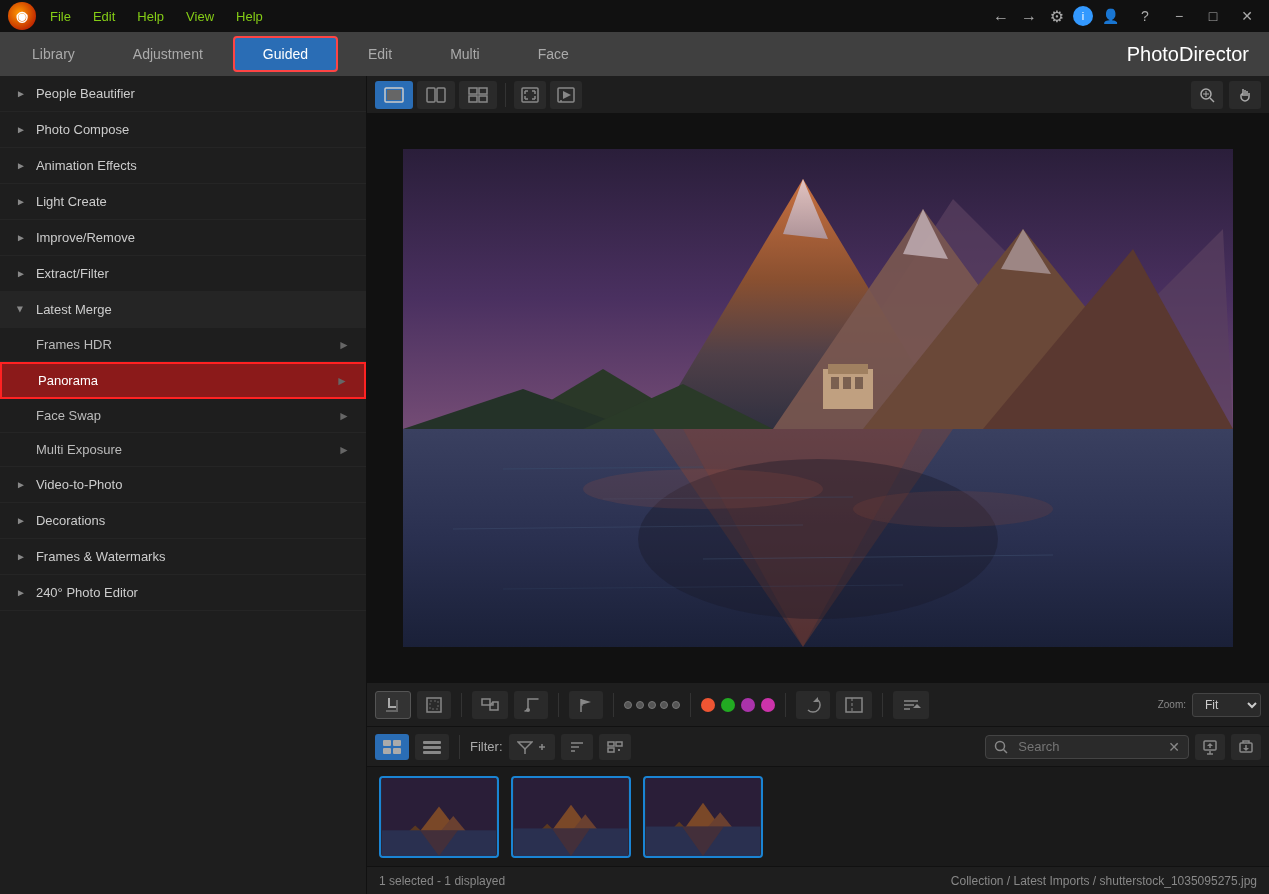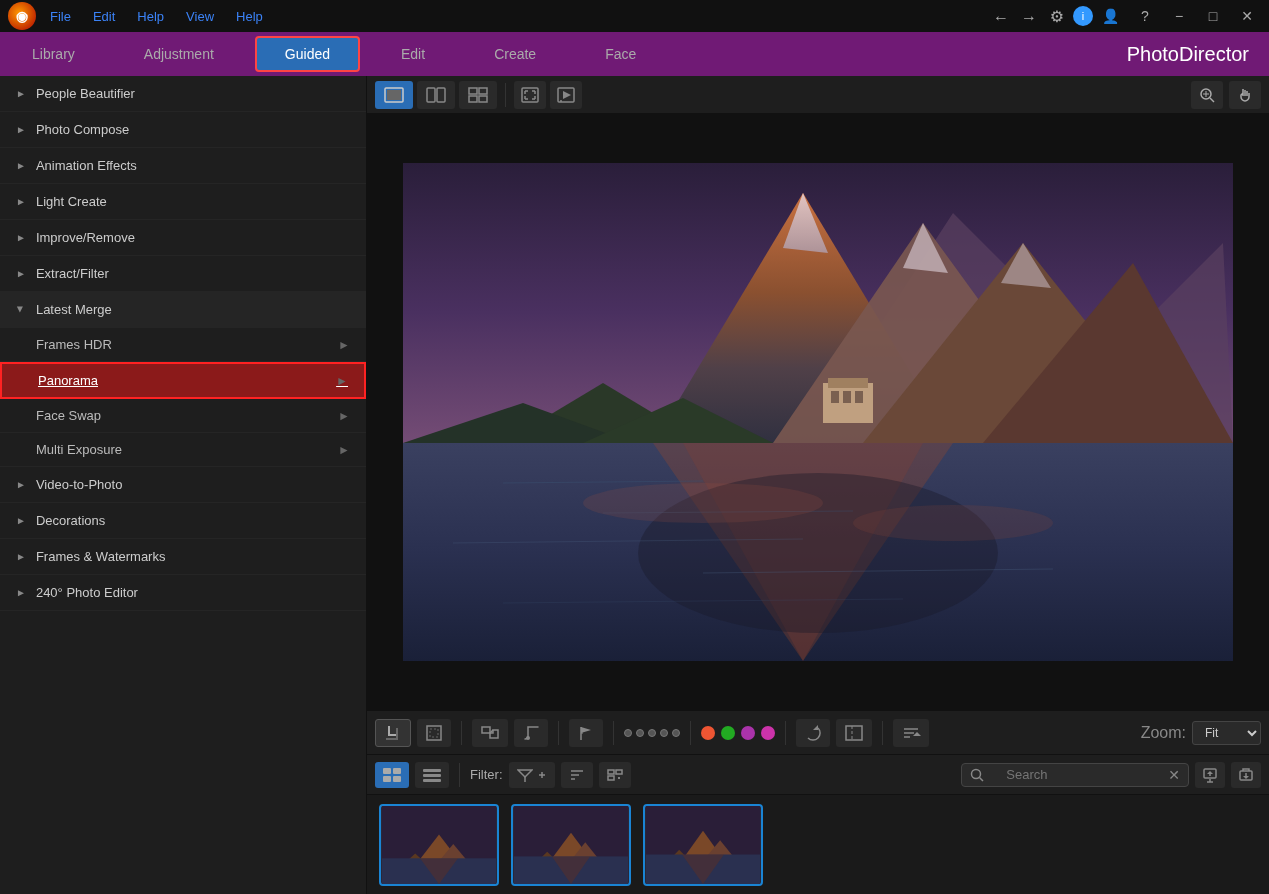--- a/index.html
+++ b/index.html
@@ -29,21 +29,21 @@
       border-radius: 50%;
       display: flex; align-items: center; justify-content: center;
       font-size: 14px; font-weight: bold; color: #fff;
       flex-shrink: 0;
     }
     #menu-bar {
       display: flex; gap: 2px; flex: 1;
     }
     .menu-item {
       padding: 4px 10px;
-      color: #3b82f6;
+      color: #84cc16;
       cursor: pointer;
       border-radius: 3px;
     }
     #title-actions {
       display: flex; gap: 6px; align-items: center;
       margin-left: auto;
     }
     .title-btn {
       width: 28px; height: 28px;
       display: flex; align-items: center; justify-content: center;
@@ -65,25 +65,25 @@
       width: 20px; height: 20px;
       background: #3399ff;
       border-radius: 50%;
       display: flex; align-items: center; justify-content: center;
       color: #fff; font-size: 11px; cursor: pointer;
     }
 
     
     #nav-tabs {
       height: 44px;
-      background: #701a75;
+      background: #404040;
       display: flex;
       align-items: center;
       padding: 0 4px;
-      gap: 13px;
+      gap: 2px;
     }
     .nav-tab {
       padding: 8px 28px;
       color: #aaa;
       cursor: pointer;
       border-radius: 4px;
       font-size: 14px;
     }
     .nav-tab.active {
       background: #2a6db5;
@@ -134,21 +134,20 @@
       align-items: center;
       padding: 9px 16px 9px 36px;
       cursor: pointer;
       color: #bbb;
       border-bottom: 1px solid #252525;
     }
     .sub-item.highlighted {
       background: #8b1a1a;
       border: 2px solid #ff2222;
       color: #fff;
-      text-decoration: underline;
     }
     .sub-item .chevron-right {
       margin-left: auto;
       font-size: 12px;
       color: #666;
     }
 
     
     #content-area {
       flex: 1;
@@ -236,21 +235,21 @@
       width: 14px; height: 14px; border-radius: 50%; cursor: pointer;
     }
     .color-red { background: #e53; }
     .color-green { background: #2a2; }
     .color-purple { background: #a3a; }
     .color-pink { background: #c3a; }
     #zoom-area {
       margin-left: auto;
       display: flex; align-items: center; gap: 6px;
     }
-    #zoom-label { color: #888; font-size: 16px; }
+    #zoom-label { color: #888; font-size: 10px; }
     #zoom-select {
       background: #2a2a2a; border: 1px solid #444; color: #ccc;
       padding: 3px 8px; border-radius: 3px; cursor: pointer;
       font-size: 12px;
     }
 
     
     #bottom-toolbar {
       height: 40px;
       background: #1e1e1e;
@@ -273,21 +272,21 @@
       color: #aaa; cursor: pointer; border-radius: 3px; font-size: 13px;
       background: #2a2a2a; padding: 0 8px;
     }
     #search-box {
       margin-left: auto;
       display: flex; align-items: center;
       background: #2a2a2a;
       border: 1px solid #444;
       border-radius: 4px;
       padding: 3px 8px;
-      gap: 22px;
+      gap: 10px;
     }
     #search-input {
       background: transparent; border: none; outline: none;
       color: #ccc; font-size: 13px; width: 140px;
     }
     .search-clear { color: #888; cursor: pointer; font-size: 14px; }
     .import-btn {
       height: 26px; width: 30px;
       display: flex; align-items: center; justify-content: center;
       color: #aaa; cursor: pointer; border-radius: 3px; font-size: 14px;
@@ -361,21 +360,21 @@
     <div class="title-btn">□</div>
     <div class="title-btn" id="close-btn">✕</div>
   </div>
 </div>
 
 <div id="nav-tabs">
   <div class="nav-tab">Library</div>
   <div class="nav-tab">Adjustment</div>
   <div class="nav-tab active">Guided</div>
   <div class="nav-tab">Edit</div>
-  <div class="nav-tab">Create</div>
+  <div class="nav-tab">Multi</div>
   <div class="nav-tab">Face</div>
   <div id="app-title">PhotoDirector</div>
 </div>
 
 <div id="main-layout">
 
   <div id="sidebar">
 
     <div class="sidebar-item">
       <span class="arrow">►</span>
@@ -765,15 +764,19 @@
           <rect width="120" height="82" fill="#2a1e38"></rect>
           <polygon points="20,82 60,26 100,82" fill="#7a4828"></polygon>
           <polygon points="40,82 78,36 115,82" fill="#6a4030"></polygon>
           <polygon points="0,82 35,46 70,82" fill="#5a3820"></polygon>
           <rect x="0" y="51" width="120" height="31" fill="#2a3050"></rect>
           <polygon points="60,82 82,51 38,51" fill="#6a3018" opacity="0.4"></polygon>
         </svg>
       </div>
     </div>
 
+    <div id="status-bar">
+      <span>1 selected - 1 displayed</span>
+      <span style="margin-left:auto;">Collection / Latest Imports / shutterstock_1035095275.jpg</span>
+    </div>
 
   </div>
 </div>
 
 </body></html>

